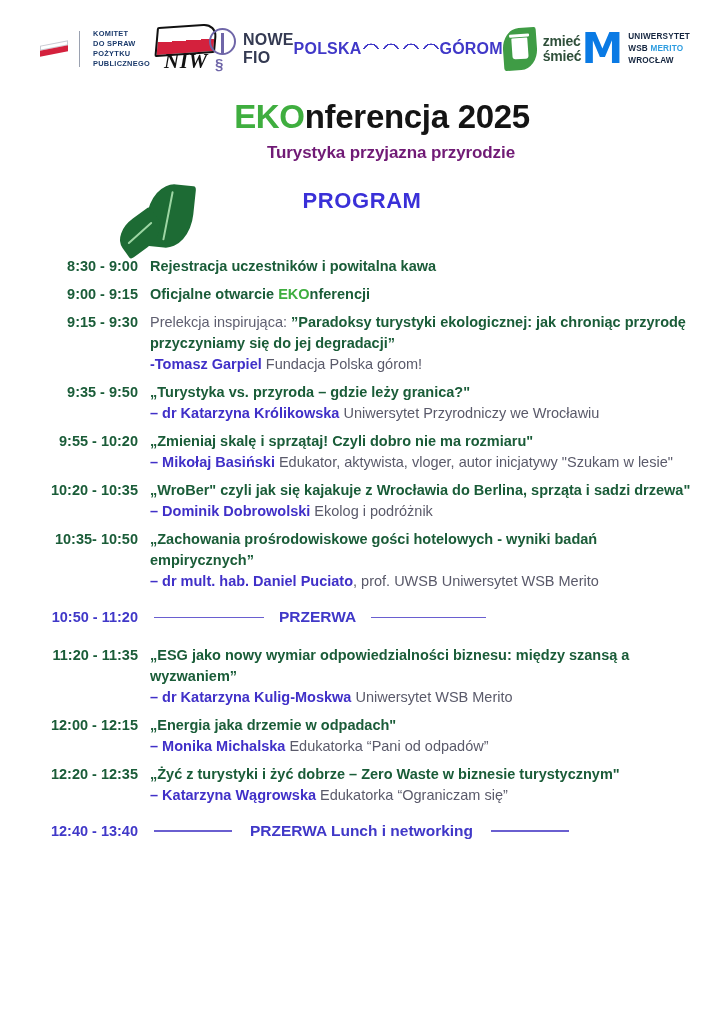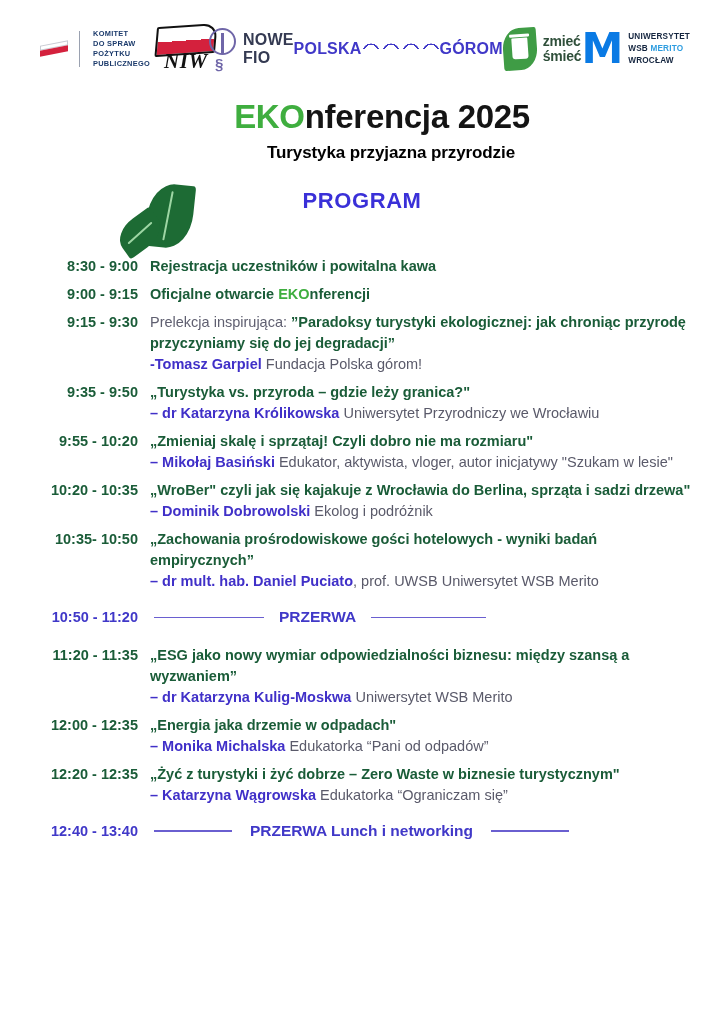--- a/index.html
+++ b/index.html
@@ -172,21 +172,21 @@
     font-size: 33px; font-weight: bold;
     color: #141414; letter-spacing: -.3px;
     padding-top: 14px;
   }
   .title .eko { color: #3fae3f; }
 
   .subtitle {
     text-align: center;
     padding-left: 58px;
     font-size: 17px; font-weight: bold;
-    color: #000000; letter-spacing: -.1px;
+    color: #701a75; letter-spacing: -.1px;
     padding-top: 7px;
   }
 
   .program-heading {
     text-align: center;
     font-size: 22px; font-weight: bold;
     color: #3a30d8; letter-spacing: .6px;
     padding-top: 25px;
   }
 
@@ -348,21 +348,21 @@
         <div class="rule r1"></div>
         <span class="break-label">PRZERWA</span>
         <div class="rule r2"></div>
       </div>
     </div>
     <div class="row">
       <div class="time">11:20 - 11:35</div>
       <div class="body"><span class="talk">„ESG jako nowy wymiar odpowiedzialności biznesu: między szansą a wyzwaniem”</span><br><span class="speaker"> – </span><span class="speaker">dr Katarzyna Kulig-Moskwa</span><span class="affil"> Uniwersytet WSB Merito</span></div>
     </div>
     <div class="row">
-      <div class="time">12:00 - 12:35</div>
+      <div class="time">12:00 - 12:15</div>
       <div class="body"><span class="talk">„Energia jaka drzemie w odpadach"</span><br><span class="speaker"> – </span><span class="speaker">Monika Michalska</span><span class="affil"> Edukatorka “Pani od odpadów”</span></div>
     </div>
     <div class="row">
       <div class="time">12:20 - 12:35</div>
       <div class="body"><span class="talk">„Żyć z turystyki i żyć dobrze – Zero Waste w biznesie turystycznym"</span><br><span class="speaker">– </span><span class="speaker">Katarzyna Wągrowska</span><span class="affil"> Edukatorka  “Ograniczam się”</span></div>
     </div>
     <div class="row break lunch">
       <div class="time">12:40 - 13:40</div>
       <div class="body">
         <div class="rule r1"></div>

